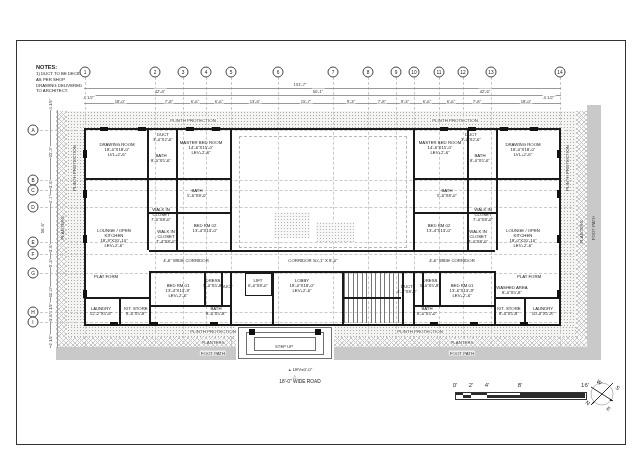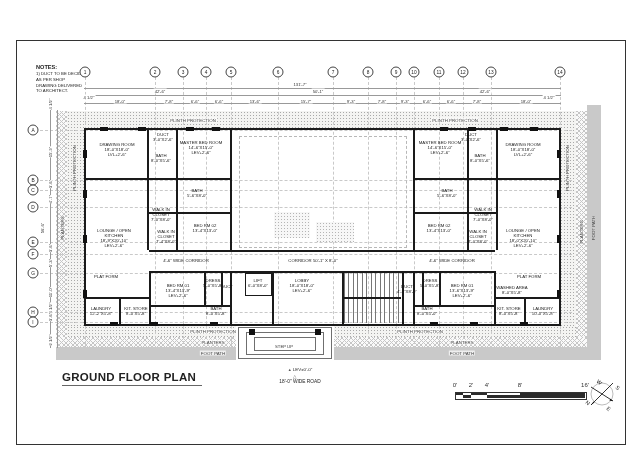--- a/index.html
+++ b/index.html
@@ -447,21 +447,20 @@
     <div class="hd">NOTES:</div>
     <div>
 
     <div class="ln">1) DUCT TO BE DECIDED</div>
         <div class="ln">AS PER SHOP</div>
         <div class="ln">DRAWING DELIVERED</div>
         <div class="ln">TO ARCHITECT.</div>
       </div>
   </div>
 
-  <div id="title">GROUND FLOOR PLAN</div>
   <div id="roadlvl">
     <span class="lvlicon">▲</span><span>LEV±0'-0"</span>
   </div>
   <div id="roadarrow">△</div>
   <div id="roadlbl">18'-0" WIDE ROAD</div>
 
   <div id="scalebar">
     <div>
 
     <span class="sl" style="left: 5px;">0'</span>

